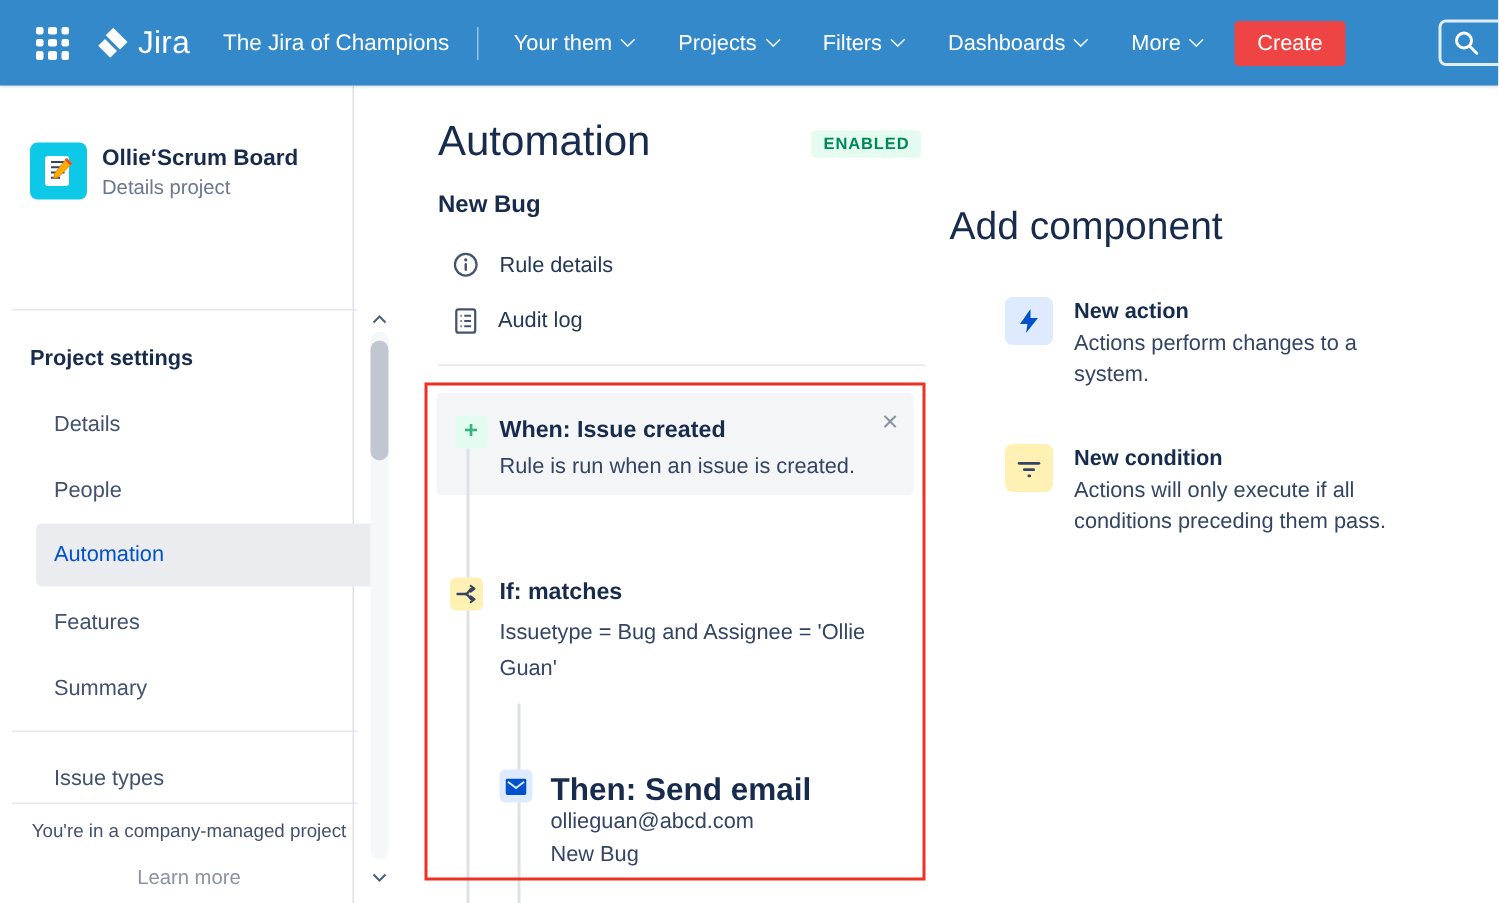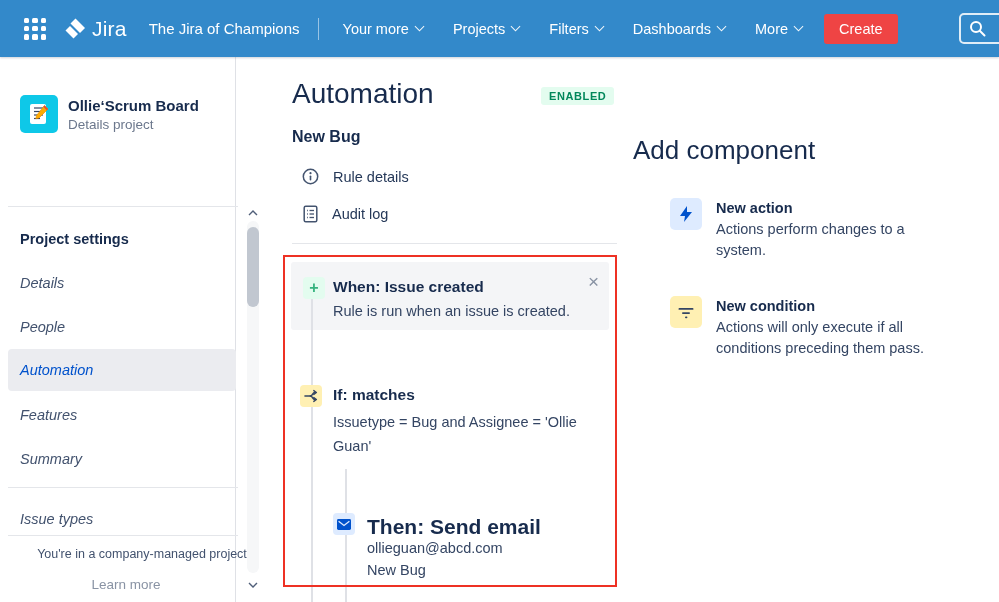--- a/index.html
+++ b/index.html
@@ -38,25 +38,25 @@
   .proj-avatar { width:38px; height:38px; border-radius:5px; background:#0EC8E8;
                  display:flex; align-items:center; justify-content:center; }
   .proj-name { font-size:15px; font-weight:700; color:#172B4D; }
   .proj-type { font-size:13.5px; color:#6B778C; margin-top:3px; }
   .back-row { position:absolute; top:107px; left:20px; display:flex; align-items:center; gap:14px; cursor:pointer; }
   .back-circle { width:28px; height:28px; border-radius:50%; background:#42526E;
                  display:flex; align-items:center; justify-content:center; }
   .back-label { font-size:14.5px; color:#344563; }
   .side-divider { position:absolute; left:8px; width:230px; height:1px; background:#E4E6EA; }
   .side-section-title { position:absolute; left:20px; font-size:14.5px; font-weight:700; color:#172B4D; }
-  .side-item { position:absolute; left:8px; width:228px; height:40px; border-radius:4px;
+  .side-item { position:absolute; left:24px; width:228px; height:40px; border-radius:4px;
                display:flex; align-items:center; padding-left:12px; font-size:14.5px;
-               color:#42526E; cursor:pointer;font-style:italic; }
+               color:#42526E; cursor:pointer; }
   .side-item.selected { background:#EBECF0; color:#0052CC; }
-  .side-footer-note { position:absolute; left:16px; width:252px; text-align:center;
+  .side-footer-note { position:absolute; left:0; width:252px; text-align:center;
                       font-size:12.5px; color:#42526E; }
   .side-learn-more { position:absolute; left:0; width:252px; text-align:center;
                      font-size:13.5px; color:#8993A4; cursor:pointer; }
   .scrollbar { position:absolute; left:246px; top:148px; width:14px; height:392px; }
   .scroll-track { position:absolute; left:1px; top:16px; width:12px; height:352px;
                   background:#F6F7F8; border-radius:6px; }
   .scroll-thumb { position:absolute; left:1px; top:22px; width:12px; height:80px;
                   background:#C1C7D0; border-radius:6px; cursor:grab; }
   .scroll-btn { position:absolute; left:0; width:14px; height:16px; display:flex;
                 align-items:center; justify-content:center; cursor:pointer; }
@@ -126,21 +126,21 @@
       <svg class="logo-mark" viewBox="0 0 26 26">
         <path fill="#fff" d="M13.5 2.5 L23 12 L18 17 L8.5 7.5 Z"></path>
         <path fill="#fff" d="M8 10 L16 18 L11.5 22.5 L3.5 14.5 Z"></path>
       </svg>
       <span class="logo-text">Jira</span>
     </div>
     <span class="site-label">The Jira of Champions</span>
     <div class="nav-divider"></div>
     <nav class="nav-items">
       <div class="nav-item">
-        <span>Your more</span>
+        <span>Your them</span>
           <span class="chev"></span>
       </div>
       <div class="nav-item">
         <span>Projects</span>
           <span class="chev"></span>
       </div>
       <div class="nav-item">
         <span>Filters</span>
           <span class="chev"></span>
       </div>

